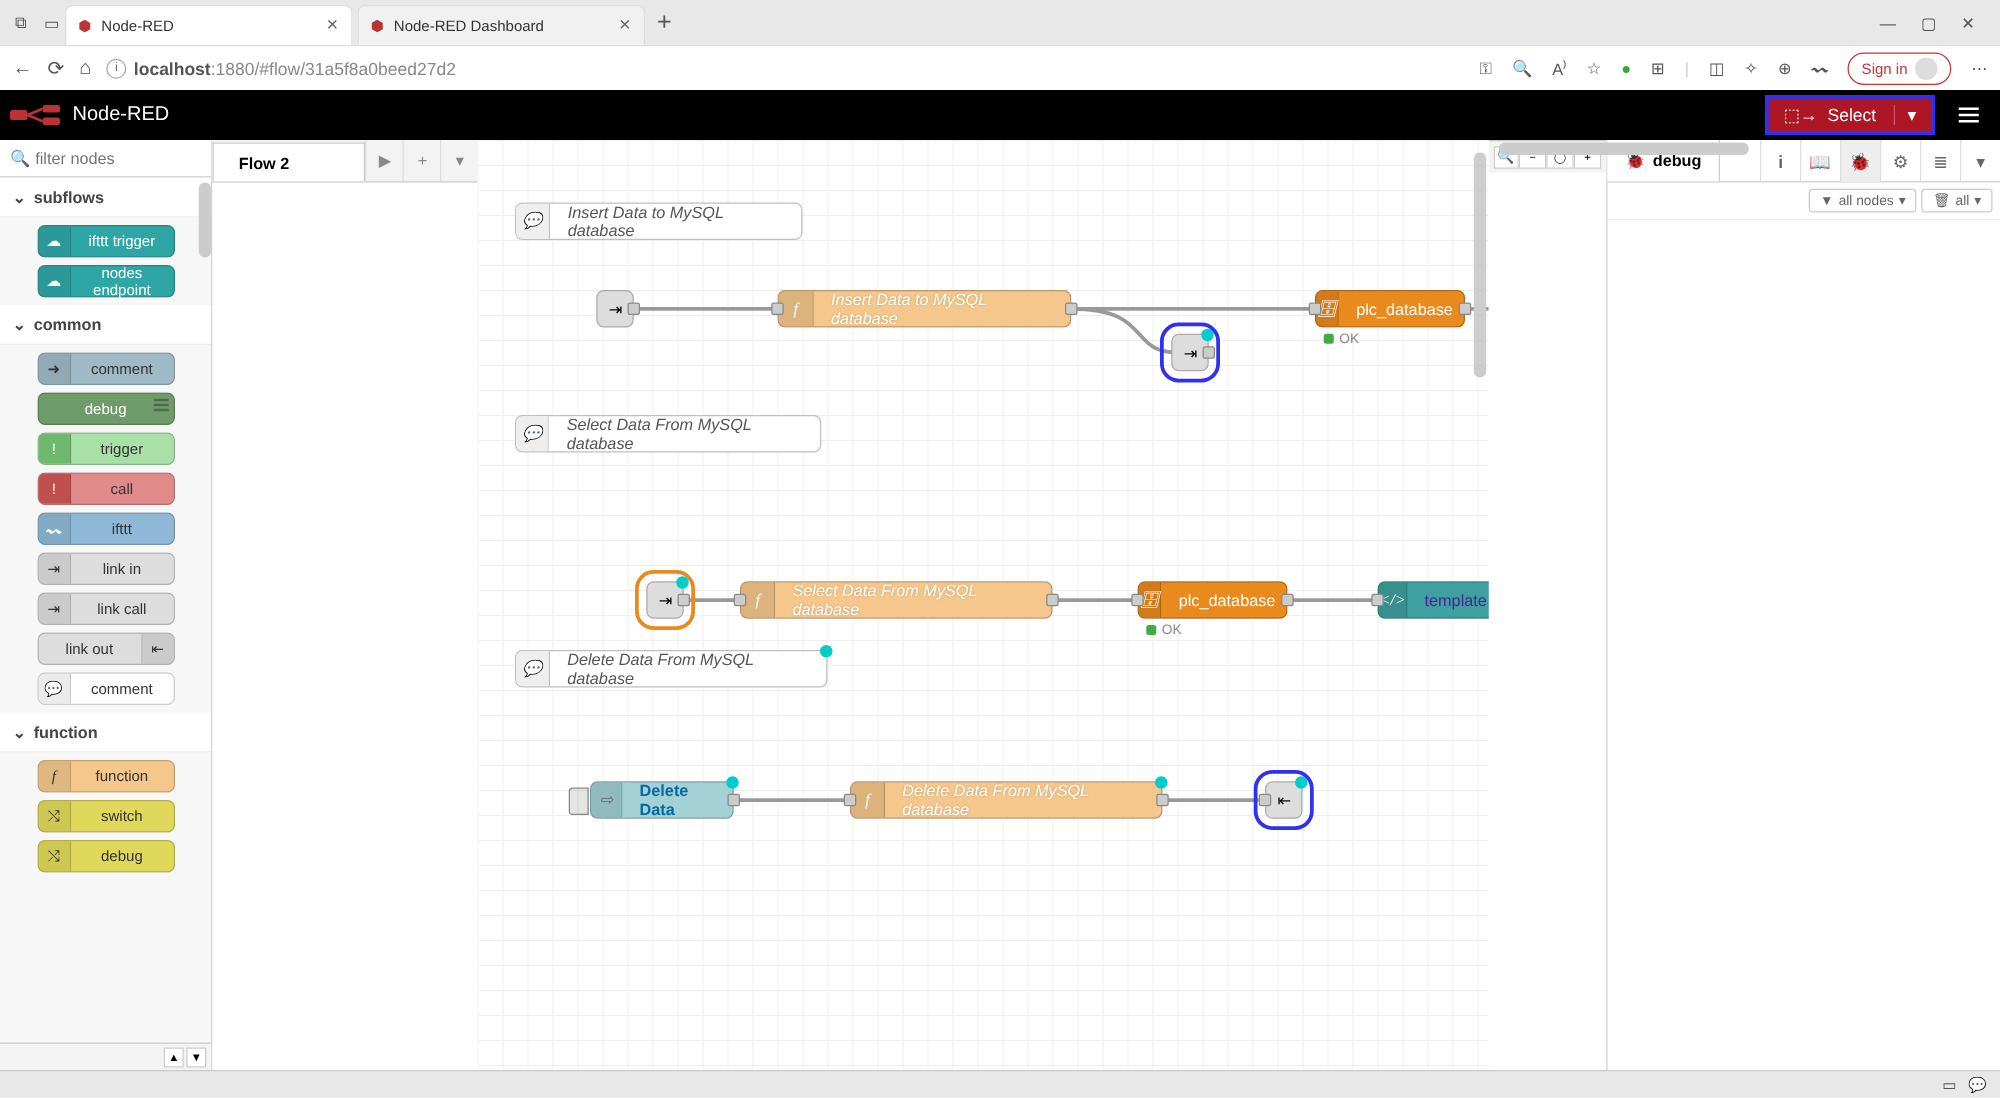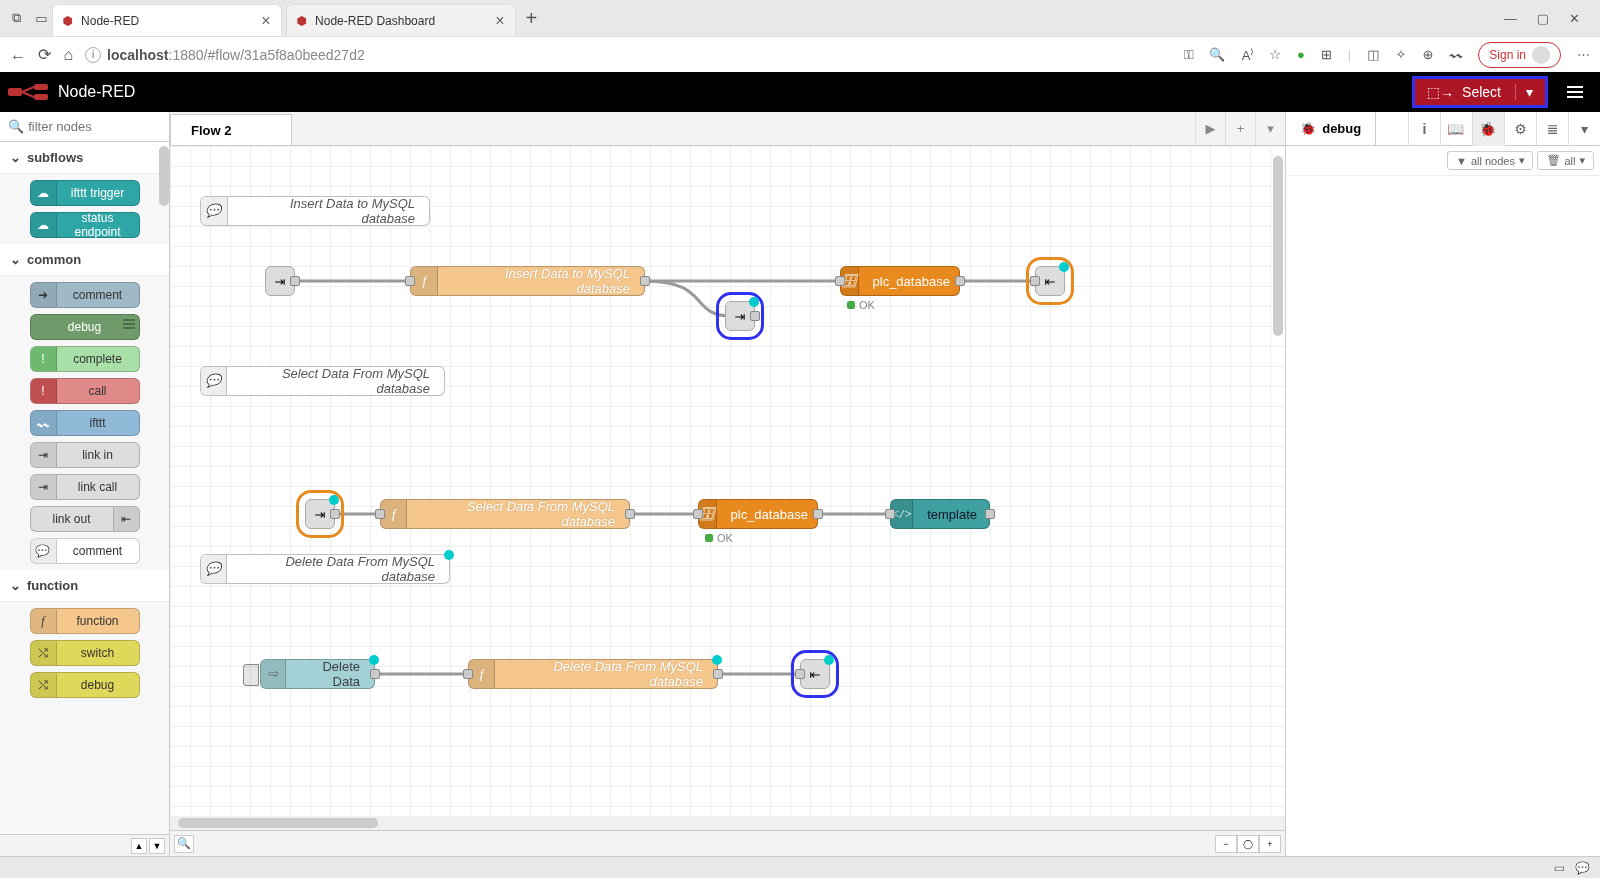--- a/index.html
+++ b/index.html
@@ -47,21 +47,21 @@
 .pn-icon { width: 26px; height: 100%; background: rgba(0,0,0,0.08); display: flex; align-items: center; justify-content: center; border-right: 1px solid rgba(0,0,0,0.15); border-radius: 5px 0 0 5px; }
 .pn-icon.right { border-right: none; border-left: 1px solid rgba(0,0,0,0.15); border-radius: 0 5px 5px 0; margin-left: auto; }
 .pn-label { padding: 0 6px; flex: 1; text-align: center; }
 .pn-bars { position: absolute; right: 4px; top: 4px; width: 12px; height: 16px; display: flex; flex-direction: column; gap: 2px; }
 .pn-bars span { height: 2px; background: rgba(0,0,0,0.3); }
 .palette-scroll-thumb { position: absolute; right: 0; top: 4px; width: 10px; height: 60px; background: #ccc; border-radius: 5px; }
 .palette-footer { height: 22px; border-top: 1px solid #ccc; display: flex; justify-content: flex-end; align-items: center; padding: 0 4px; gap: 2px; background: #f3f3f3; }
 .mini-btn { width: 16px; height: 16px; border: 1px solid #ccc; background: #fff; font-size: 9px; display: flex; align-items: center; justify-content: center; cursor: pointer; }
 
 
-.workspace { flex: 1; display: flex; flex-direction: column; position: relative; background: #fff; text-align: right; }
+.workspace { flex: 1; display: flex; position: relative; background: #fff; }
 .ws-tabs { height: 34px; border-bottom: 1px solid #ccc; display: flex; align-items: stretch; background: #f3f3f3; }
 .ws-tab { background: #fff; border: 1px solid #ccc; border-bottom: none; padding: 0 60px 0 20px; display: flex; align-items: center; font-weight: bold; font-size: 13px; margin-top: 2px; }
 .ws-tab-actions { margin-left: auto; display: flex; }
 .ws-action { width: 30px; display: flex; align-items: center; justify-content: center; border-left: 1px solid #ddd; color: #888; cursor: pointer; }
 .canvas-wrap { flex: 1; position: relative; overflow: hidden; }
 .canvas { position: absolute; inset: 0; background-image: linear-gradient(#eee 1px, transparent 1px), linear-gradient(90deg, #eee 1px, transparent 1px); background-size: 20px 20px; }
 .canvas-scroll-thumb { position: absolute; right: 2px; top: 10px; width: 10px; height: 180px; background: #ccc; border-radius: 5px; }
 .ws-footer { height: 26px; border-top: 1px solid #ccc; display: flex; align-items: center; padding: 0 4px; background: #f3f3f3; }
 .ws-search { width: 20px; height: 18px; border: 1px solid #ccc; background: #fff; display: flex; align-items: center; justify-content: center; font-size: 11px; }
 .ws-zoom { margin-left: auto; display: flex; gap: 0; }
@@ -71,23 +71,23 @@
 
 
 .fnode { position: absolute; height: 30px; border-radius: 6px; border: 1px solid rgba(0,0,0,0.25); display: flex; align-items: center; font-size: 13px; }
 .fnode .icon { width: 28px; height: 100%; background: rgba(0,0,0,0.1); display: flex; align-items: center; justify-content: center; color: #fff; border-right: 1px solid rgba(0,0,0,0.2); border-radius: 5px 0 0 5px; font-style: italic; font-family: Georgia, serif; }
 .fnode .lbl { padding: 0 14px; font-style: italic; color: #555; }
 .fnode.func { background: #f5c78c; }
 .fnode.func .lbl { color: #fff; text-shadow: 0 0 2px rgba(0,0,0,0.2); }
 .fnode.db { background: #e98a1e; color: #fff; }
 .fnode.db .lbl { font-style: normal; color: #fff; }
 .fnode.tmpl { background: #3ea0a0; }
-.fnode.tmpl .lbl { font-style: normal; color: #0f172a; }
+.fnode.tmpl .lbl { font-style: normal; color: #4c1d95; }
 .fnode.inject-btn { background: #a3d1d6; }
-.fnode.inject-btn .lbl { font-style: normal; color: #404040; }
+.fnode.inject-btn .lbl { font-style: normal; color: #0369a1; font-weight: bold; }
 .fnode.comment { background: #fff; }
 .fnode.comment .icon { background: #eee; }
 .port { width: 10px; height: 10px; background: #ccc; border: 1px solid #888; border-radius: 2px; position: absolute; top: 50%; transform: translateY(-50%); }
 .port.in { left: -6px; }
 .port.out { right: -6px; }
 .status-dot { width: 8px; height: 8px; border-radius: 2px; position: absolute; left: 6px; bottom: -14px; }
 .status-dot.green { background: #4a4; }
 .status-text { position: absolute; left: 18px; bottom: -16px; font-size: 11px; color: #888; }
 .change-dot { width: 10px; height: 10px; border-radius: 50%; background: #0cc; position: absolute; top: -5px; right: -5px; }
 .link-node { position: absolute; width: 30px; height: 30px; background: #ddd; border: 1px solid #aaa; border-radius: 6px; display: flex; align-items: center; justify-content: center; }
@@ -200,41 +200,41 @@
       <div class="palette-scroll-thumb"></div>
 
       <div class="palette-category">subflows</div>
       <div class="palette-nodes">
         <div class="palette-node" style="background:#2fa6a6;color:#fff">
             <div class="pn-icon">☁</div>
             <div class="pn-label">ifttt trigger</div>
           </div>
         <div class="palette-node" style="background:#2fa6a6;color:#fff">
             <div class="pn-icon">☁</div>
-            <div class="pn-label">status endpoint</div>
+            <div class="pn-label">nodes endpoint</div>
           </div>
       </div>
 
       <div class="palette-category">common</div>
       <div class="palette-nodes">
         <div class="palette-node" style="background:#9fb9c6">
             <div class="pn-icon">➜</div>
             <div class="pn-label">comment</div>
           </div>
         <div class="palette-node" style="background:#6f9b6a;color:#fff">
             <div class="pn-label">debug</div>
             <div class="pn-bars">
               <span></span>
               <span></span>
               <span></span>
             </div>
           </div>
         <div class="palette-node" style="background:#a8e0a8">
             <div class="pn-icon" style="background:#6fb86f;color:#fff">!</div>
-            <div class="pn-label">complete</div>
+            <div class="pn-label">trigger</div>
           </div>
         <div class="palette-node" style="background:#e08a8a">
             <div class="pn-icon" style="background:#c05050;color:#fff">!</div>
             <div class="pn-label">call</div>
           </div>
         <div class="palette-node" style="background:#8fb9d6">
             <div class="pn-icon" style="color:#fff">〰</div>
             <div class="pn-label">ifttt</div>
           </div>
         <div class="palette-node" style="background:#ddd">

